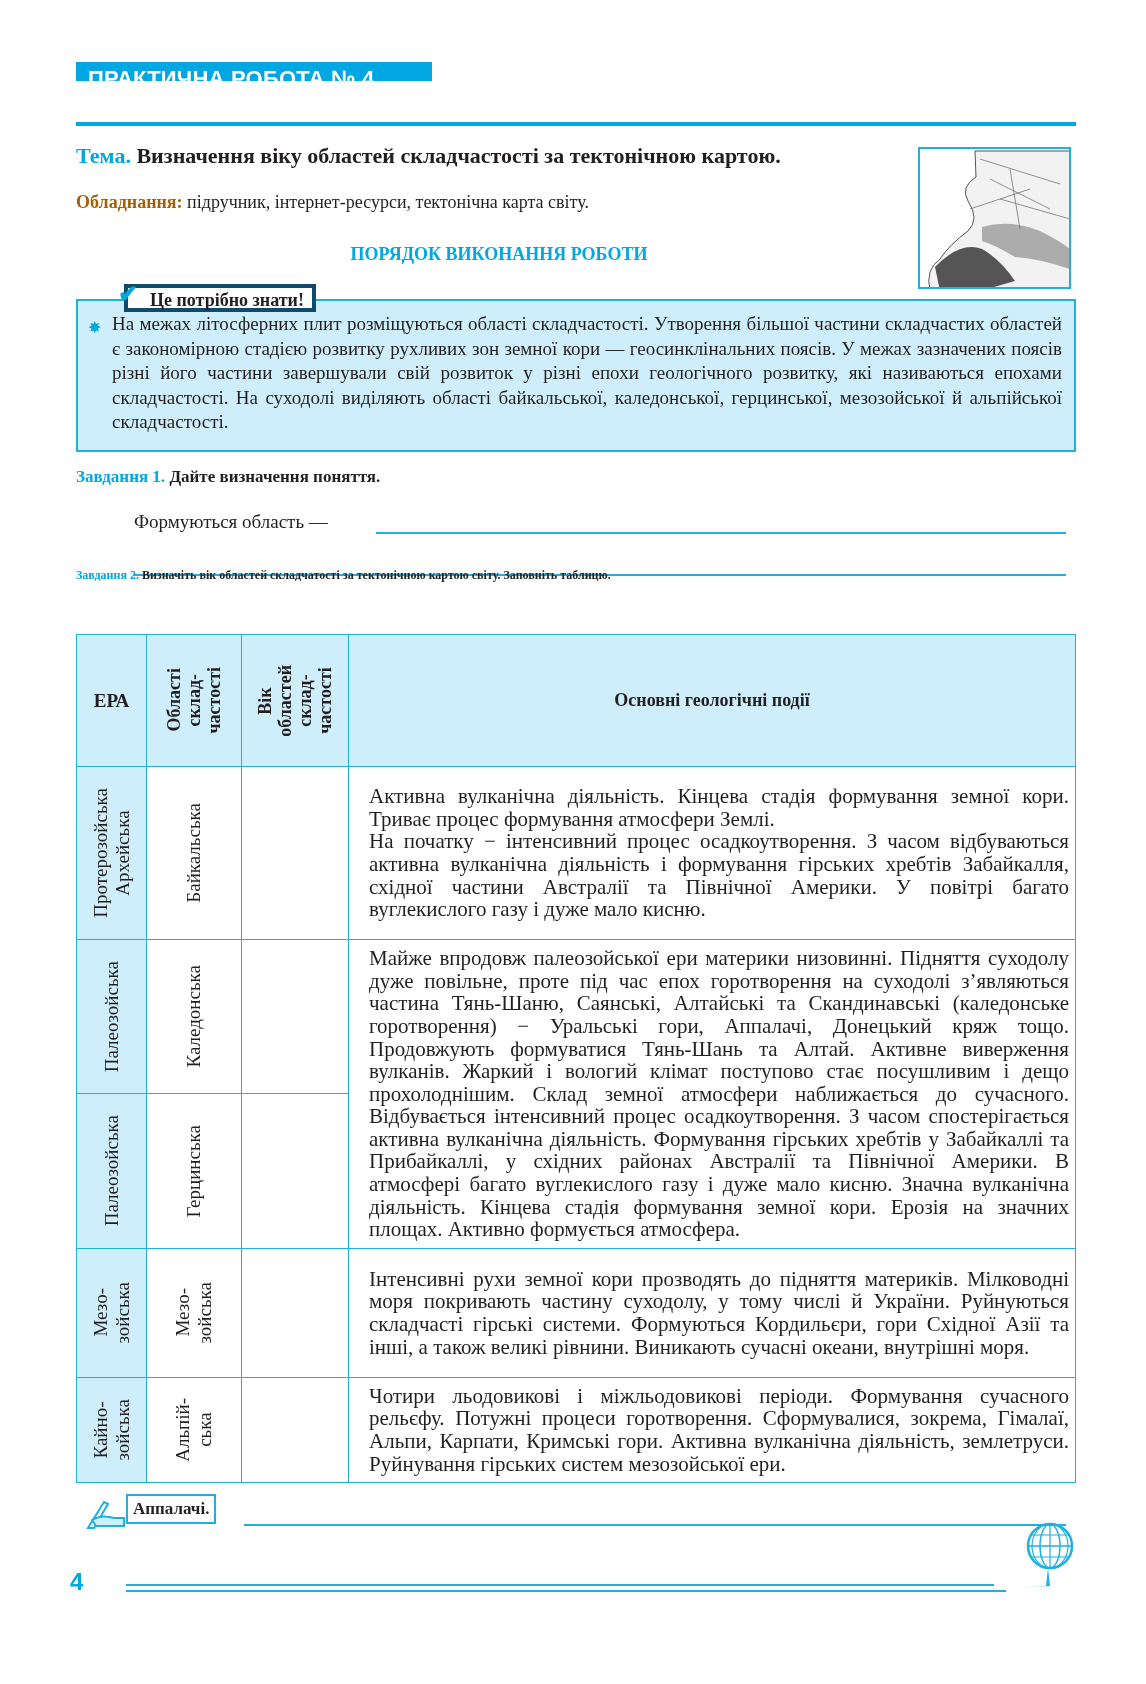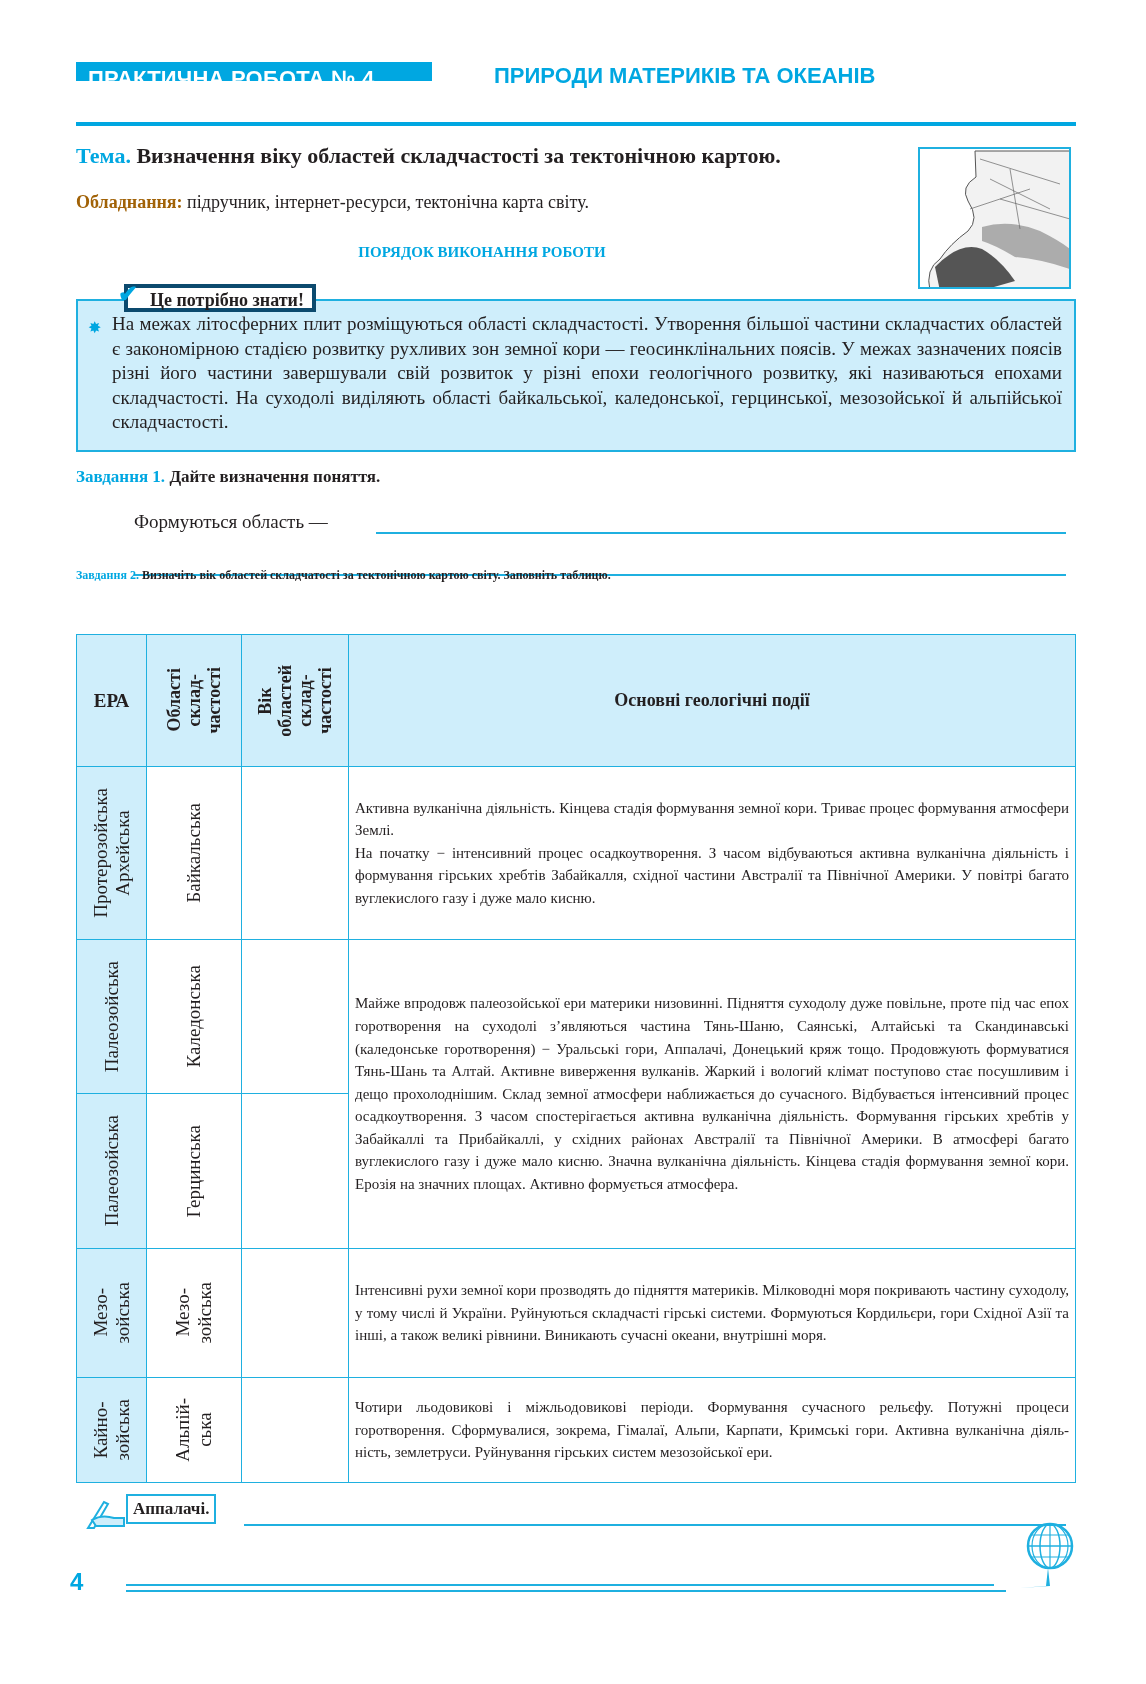--- a/index.html
+++ b/index.html
@@ -13,21 +13,21 @@
   #hdr-section { left: 462px; top: 62px; width: 620px; color: #00a7e1; font-family: "Liberation Sans", sans-serif;
     font-weight: bold; font-size: 22px; line-height: 28px; }
   #hdr-section .l2 { padding-left: 32px; display: block; }
   #hdr-rule { left: 76px; top: 122px; width: 1000px; height: 4px; background: #00a7e1; }
 
   
   #theme { left: 76px; top: 142px; width: 830px; font-size: 22px; font-weight: bold; line-height: 28px; }
   #theme .lbl { color: #00a7e1; }
   #equip { left: 76px; top: 190px; font-size: 18px; line-height: 24px; }
   #equip .lbl { color: #a16207; font-weight: bold; }
-  #order-title { left: 67px; top: 244px; width: 830px; text-align: center; color: #00a7e1; font-weight: bold; font-size: 15px; }
+  #order-title { left: 84px; top: 244px; width: 830px; text-align: center; color: #00a7e1; font-weight: bold; font-size: 18px; }
 
   
   #map-thumb { left: 918px; top: 147px; width: 153px; height: 142px; border: 2px solid #1fb0e0; overflow: hidden; background: #fff; }
 
   
   #info-box { left: 76px; top: 299px; width: 1000px; height: 153px; background: #cfeefb; border: 2px solid #1fb0e0; }
   #info-tag { left: 124px; top: 284px; height: 28px; padding: 0 8px 0 22px; background: #fff; border: 4px solid #0c4a6e;
     font-weight: bold; font-size: 18px; line-height: 24px; }
   #info-check { left: 118px; top: 280px; color: #00a7e1; font-size: 24px; font-weight: bold; }
   #info-text { left: 112px; top: 312px; width: 950px; font-size: 19px; line-height: 24.6px; text-align: justify; text-align-last: left; }
@@ -44,39 +44,38 @@
   #geo-table { left: 76px; top: 634px; width: 1000px; border-collapse: collapse; }
   #geo-table td, #geo-table th { border: 1.5px solid #1fb0e0; vertical-align: middle; }
   #geo-table th { background: #cfeefb; font-weight: bold; }
   .c-era { width: 70px; }
   .c-area { width: 95px; }
   .c-age { width: 107px; }
   .era-cell { background: #cfeefb; }
   .vert { writing-mode: vertical-rl; transform: rotate(180deg); margin: 0 auto; text-align: center; white-space: pre-line; }
   .vh { font-size: 18px; line-height: 20px; }
   .vb { font-size: 19px; line-height: 22px; }
-  .events { font-size: 15px; line-height: 22.6px; padding: 6px 6px 6px 6px; text-align: justify; text-align-last: left; }
+  .events { font-size: 21px; line-height: 22.6px; padding: 6px 6px 6px 20px; text-align: justify; text-align-last: left; }
   .events p { margin: 0; }
 
   
   #concl-icon { left: 84px; top: 1498px; }
   #concl-box { left: 126px; top: 1494px; height: 30px; border: 2px solid #1fb0e0; padding: 0 5px; font-weight: bold; font-size: 17px; line-height: 26px; }
 
   
   #page-num { left: 70px; top: 1568px; color: #00a7e1; font-family: "Liberation Sans", sans-serif; font-weight: bold; font-size: 24px; }
   #footer-rule1 { left: 126px; top: 1584px; width: 868px; height: 2px; background: #1fb0e0; }
   #footer-rule2 { left: 126px; top: 1590px; width: 880px; height: 2px; background: #1fb0e0; }
   #globe { left: 1020px; top: 1520px; }
 </style>
 </head>
 <body>
 
 <div id="hdr-badge" class="abs">ПРАКТИЧНА РОБОТА № 4</div>
 <div id="hdr-section" class="abs">
-  <span class="l2">ПРИРОДИ МАТЕРИКІВ ТА ОКЕАНІВ</span>
 </div>
 <div id="hdr-rule" class="abs"></div>
 
 <div id="theme" class="abs">
   <span class="lbl">Тема.</span>
   <span>Визначення віку областей складчастості за тектонічною картою.</span>
 </div>
 <div id="equip" class="abs">
   <span class="lbl">Обладнання:</span>
   <span>підручник, інтернет-ресурси, тектонічна карта світу.</span>

